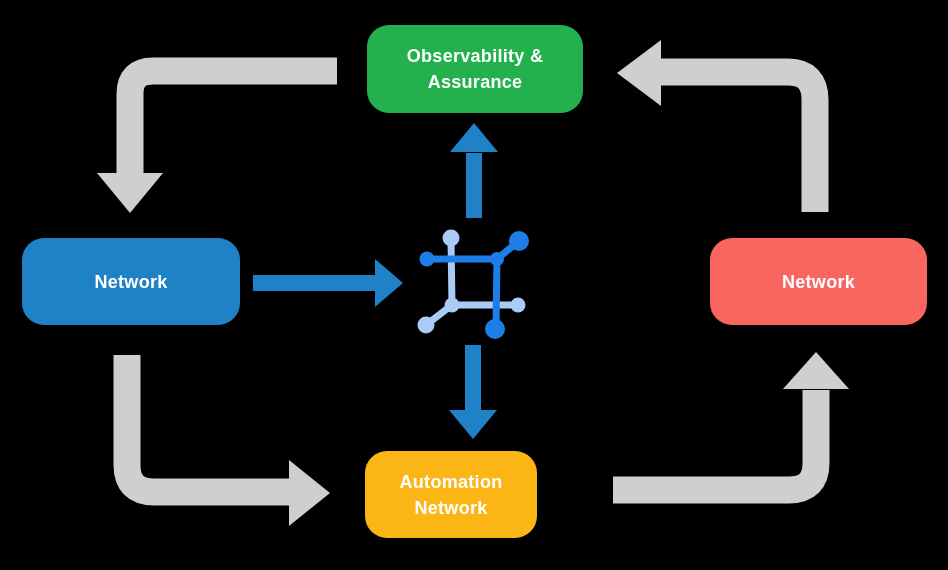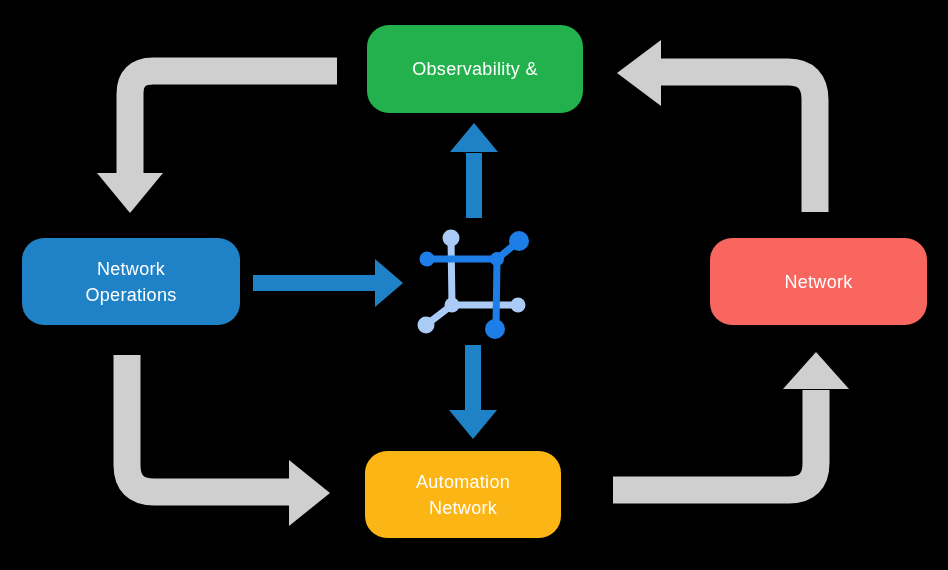--- a/index.html
+++ b/index.html
@@ -25,28 +25,28 @@
   .node {
     position: absolute;
     border-radius: 22px;
     color: var(--text, #fff);
     display: flex;
     flex-direction: column;
     align-items: center;
     justify-content: center;
     text-align: center;
     font-size: 18px;
-    font-weight: 400;
+    font-weight: 700;
     line-height: 26px;
     letter-spacing: 0.3px;
   }
   .node--observability  { left: 367px; top: 25px;  width: 216px; height: 88px; background: var(--green); }
   .node--operations     { left: 22px;  top: 238px; width: 218px; height: 87px; background: var(--blue); }
   .node--infrastructure { left: 710px; top: 238px; width: 217px; height: 87px; background: var(--red); }
-  .node--automation     { left: 365px; top: 451px; width: 196px; height: 87px; background: var(--yellow); }
+  .node--automation     { left: 365px; top: 451px; width: 172px; height: 87px; background: var(--yellow); }
 
   .gray-line { fill: none; stroke: var(--arrow_gray); stroke-width: 27px; }
   .gray-head { fill: var(--arrow_gray); stroke: none; }
   .blue-line { fill: none; stroke: var(--blue); stroke-width: 16px; }
   .blue-head { fill: var(--blue); stroke: none; }
 
   .icon-light-line { fill: none; stroke: var(--icon_light); stroke-width: 7px; stroke-linecap: round; }
   .icon-dark-line  { fill: none; stroke: var(--icon_dark);  stroke-width: 7px; stroke-linecap: round; }
   .icon-light-dot  { fill: var(--icon_light); stroke: none; }
   .icon-dark-dot   { fill: var(--icon_dark);  stroke: none; }
@@ -108,25 +108,25 @@
       <line class="icon-dark-line" x1="97" y1="54" x2="119" y2="36"></line>
       <circle class="icon-dark-dot" cx="27" cy="54" r="7.5"></circle>
       <circle class="icon-dark-dot" cx="119" cy="36" r="10"></circle>
       <circle class="icon-dark-dot" cx="95" cy="124" r="10"></circle>
       <circle class="icon-dark-dot" cx="97" cy="54" r="7"></circle>
     </g>
   </svg>
 
   <div class="node node--observability">
     <span>Observability &amp;</span>
+    <span>Assurance</span>
   </div>
 
   <div class="node node--operations">
     <span>Network</span>
-    <span>Operations</span>
   </div>
 
   <div class="node node--infrastructure">
     <span>Network</span>
   </div>
 
   <div class="node node--automation">
     <span>Automation</span>
     <span>Network</span>
   </div>

